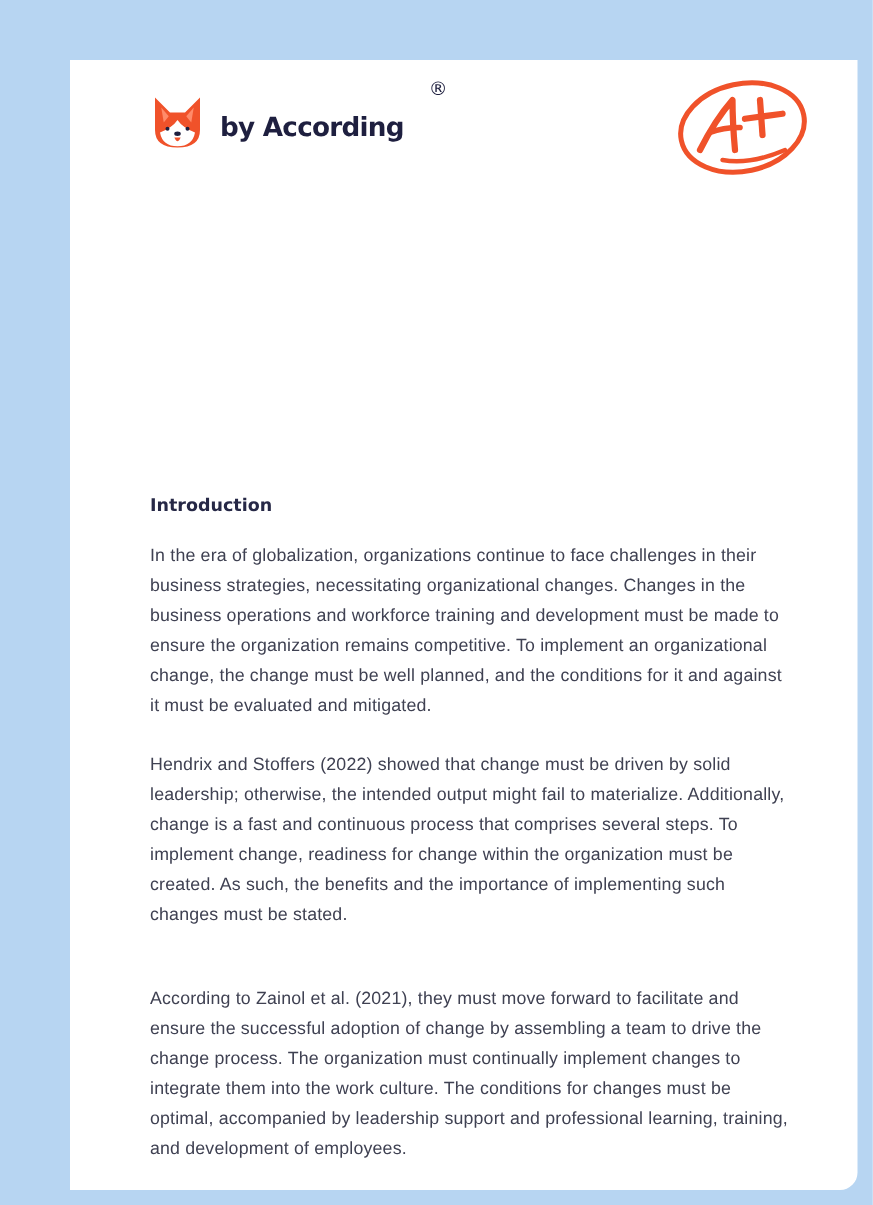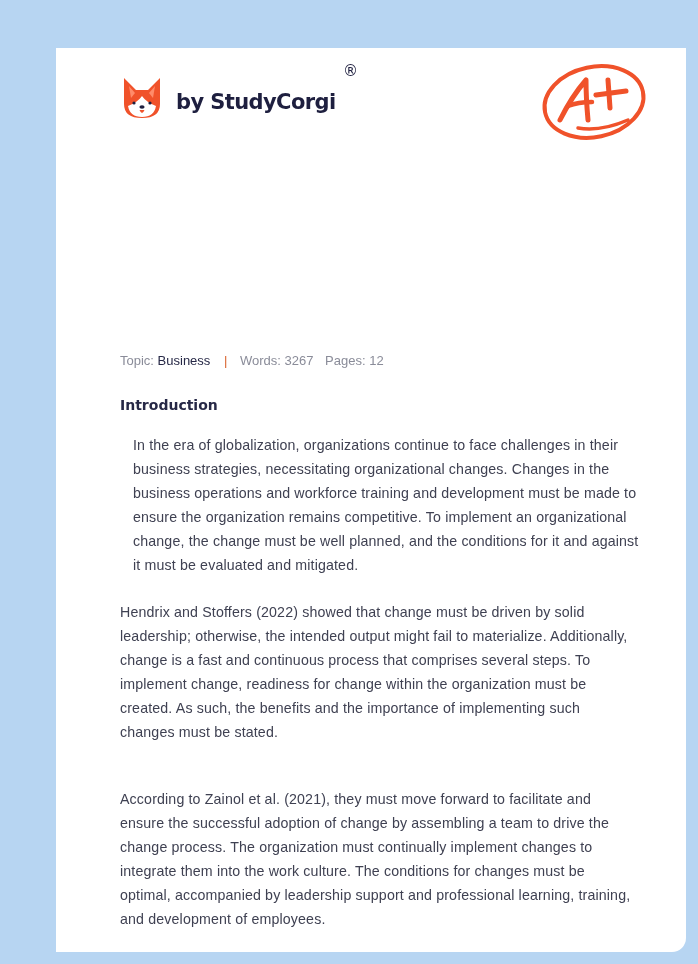--- a/index.html
+++ b/index.html
@@ -84,21 +84,21 @@
     .para {
       position: absolute;
       left: 64px;
       width: 512px;
       font-family: "Liberation Sans", sans-serif;
       font-size: 14.2px;
       line-height: 24px;
       color: #3f4152;
       letter-spacing: 0.15px;
     }
-    .p1 { top: 385px; margin-left: 13px; }
+    .p1 { top: 385px; }
     .p2 { top: 552px; }
     .p3 { top: 739px; }
   </style>
 </head>
 <body>
 
 <div class="card">
 
   <div class="header">
     <a class="logo">
@@ -113,46 +113,39 @@
           <path d="M20 20 Q24 26 34 30 Q32 41 20 41 Q8 41 6 30 Q16 26 20 20 Z" fill="#ffffff"></path>
 
           <circle cx="12" cy="27" r="1.6" fill="#1e1f3f"></circle>
           <circle cx="28" cy="27" r="1.6" fill="#1e1f3f"></circle>
 
           <ellipse cx="20" cy="31" rx="2.6" ry="1.8" fill="#1e1f3f"></ellipse>
 
           <path d="M17.5 34 Q20 40 22.5 34 Z" fill="#f0522a"></path>
         </svg>
       </span>
-      <span class="logo-text">by StudyCorgi</span>
+      <span class="logo-text">by According</span>
     </a>
     <span class="logo-reg">®</span>
 
     <div class="grade">
       <svg width="112" height="88" viewBox="0 0 112 88">
         <ellipse cx="56" cy="44" rx="50" ry="35" fill="none" stroke="#f0522a" stroke-width="4" transform="rotate(-12 56 44)"></ellipse>
 
         <path d="M22 62 Q34 38 48 22 Q48 40 50 62" fill="none" stroke="#f0522a" stroke-width="5" stroke-linecap="round" stroke-linejoin="round"></path>
         <path d="M30 48 Q40 44 54 44" fill="none" stroke="#f0522a" stroke-width="4.5" stroke-linecap="round"></path>
 
         <path d="M70 22 L72 50" fill="none" stroke="#f0522a" stroke-width="5" stroke-linecap="round"></path>
         <path d="M58 37 L88 33" fill="none" stroke="#f0522a" stroke-width="5" stroke-linecap="round"></path>
 
         <path d="M40 70 Q62 74 90 62" fill="none" stroke="#f0522a" stroke-width="3.5" stroke-linecap="round"></path>
       </svg>
     </div>
   </div>
 
 
-  <div class="meta">
-    <span>Topic:</span>
-    <a class="topic-val">Business</a>
-    <span class="sep">|</span>
-    <span>Words: 3267</span>
-    <span class="pages">Pages: 12</span>
-  </div>
 
   <h2 class="h2">Introduction</h2>
 
   <p class="para p1">In the era of globalization, organizations continue to face challenges in their business strategies, necessitating organizational changes. Changes in the business operations and workforce training and development must be made to ensure the organization remains competitive. To implement an organizational change, the change must be well planned, and the conditions for it and against it must be evaluated and mitigated.</p>
   <p class="para p2">Hendrix and Stoffers (2022) showed that change must be driven by solid leadership; otherwise, the intended output might fail to materialize. Additionally, change is a fast and continuous process that comprises several steps. To implement change, readiness for change within the organization must be created. As such, the benefits and the importance of implementing such changes must be stated.</p>
   <p class="para p3">According to Zainol et al. (2021), they must move forward to facilitate and ensure the successful adoption of change by assembling a team to drive the change process. The organization must continually implement changes to integrate them into the work culture. The conditions for changes must be optimal, accompanied by leadership support and professional learning, training, and development of employees.</p>
 </div>
 
 </body></html>

